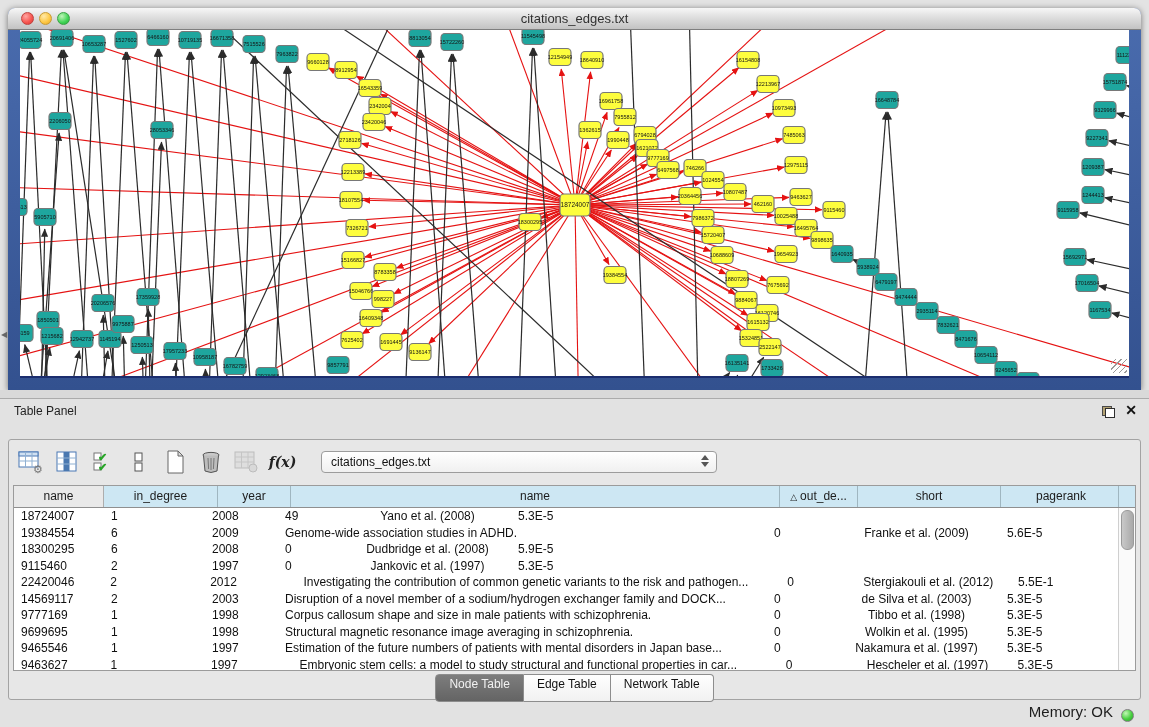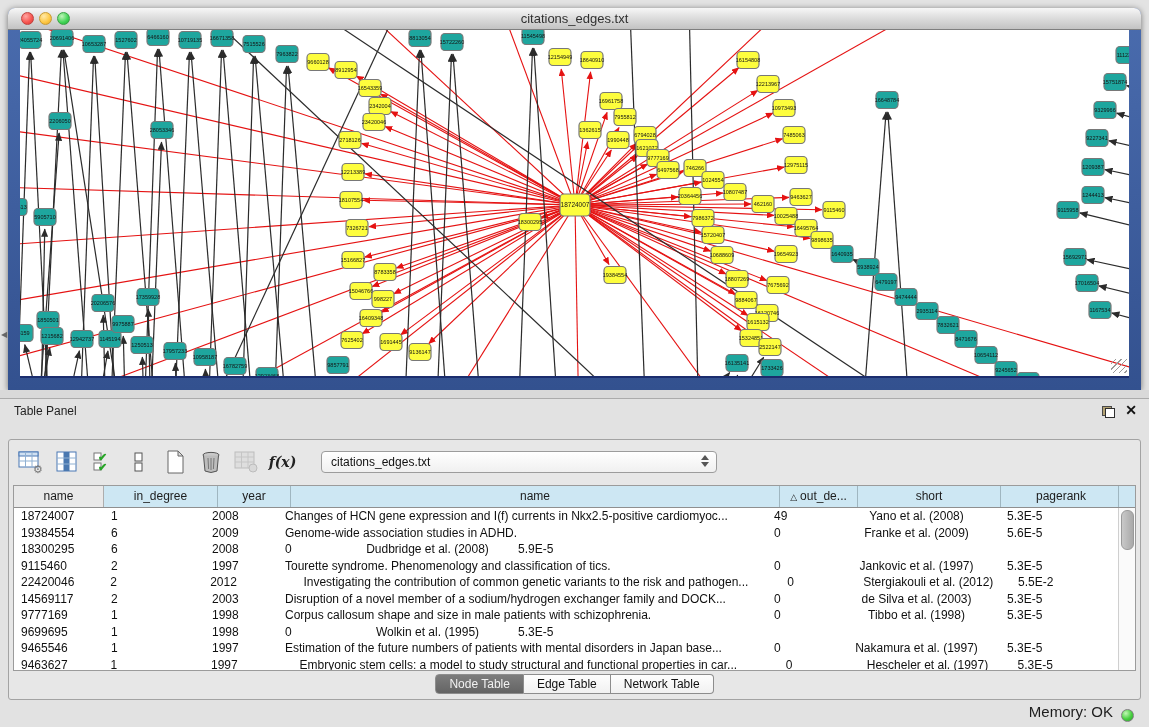--- a/index.html
+++ b/index.html
@@ -58,21 +58,21 @@
   .td{box-sizing:border-box;font-size:12px;color:#101010;line-height:16px;padding-left:7px;
       overflow:hidden;white-space:nowrap;}
   .td.center{text-align:center;padding-left:0;}
   .td.pr{padding-left:19px;}
   #vscroll{position:absolute;right:0;top:22px;bottom:0;width:16px;background:#fafafa;border-left:1px solid #cfcfcf;}
   #vthumb{position:absolute;left:2px;top:2px;width:11px;height:38px;border-radius:6px;
     background:linear-gradient(90deg,#c9c9c9,#a9a9a9);border:1px solid #9a9a9a;}
   #hcorner{position:absolute;right:0;top:0;width:16px;height:21px;background:#cde7f3;border-left:1px solid #9fb6c0;}
 
   #tabs{position:absolute;left:0;right:0;bottom:5px;height:20px;display:flex;justify-content:center;}
-  .tab{height:20px;line-height:19px;font-size:12px;padding:0 13px;box-sizing:border-box;
+  .tab{height:28px;line-height:19px;font-size:12px;padding:0 13px;box-sizing:border-box;
     background:linear-gradient(#fefefe,#f1f1f1);color:#111;border:1px solid #8d8d8d;border-left:none;}
   .tab:first-child{border-left:1px solid #8d8d8d;border-radius:4px 0 0 4px;}
   .tab:last-child{border-radius:0 4px 4px 0;}
   .tab.active{background:linear-gradient(#7d7d7d,#646464);color:#f2f2f2;}
 
   #memory-label{position:absolute;right:36px;bottom:7px;font-size:15px;color:#1d1d1d;}
   #memory-dot{position:absolute;right:15px;bottom:5px;width:13px;height:13px;border-radius:50%;box-sizing:border-box;
     background:radial-gradient(circle at 35% 30%,#c2f7b5,#47cf3f 55%,#2b9e2b);border:1px solid #7f7f7f;}
 </style>
 </head>
@@ -558,21 +558,20 @@
           <div class="th" style="width: 78px;"><span class="sort-tri">△</span><span>out_de...</span></div>
           <div class="th" style="width: 143px;"><span>short</span></div>
           <div class="th" style="width: 121px;"><span>pagerank</span></div>
         </div>
       <div id="hcorner"></div>
       <div id="tbody">
           <div class="tr">
             <div class="td" style="width: 90px;">18724007</div>
             <div class="td" style="width: 101px;">1</div>
             <div class="td" style="width: 73px;">2008</div>
-            <div class="td" style="width: 489px;">Changes of HCN gene expression and I(f) currents in Nkx2.5-positive cardiomyoc...</div>
             <div class="td" style="width: 78px;">49</div>
             <div class="td center" style="width: 143px;">Yano et al. (2008)</div>
             <div class="td pr" style="width: 121px;">5.3E-5</div>
           </div>
           <div class="tr">
             <div class="td" style="width: 90px;">19384554</div>
             <div class="td" style="width: 101px;">6</div>
             <div class="td" style="width: 73px;">2009</div>
             <div class="td" style="width: 489px;">Genome-wide association studies in ADHD.</div>
             <div class="td" style="width: 78px;">0</div>
@@ -584,33 +583,32 @@
             <div class="td" style="width: 101px;">6</div>
             <div class="td" style="width: 73px;">2008</div>
             <div class="td" style="width: 78px;">0</div>
             <div class="td center" style="width: 143px;">Dudbridge et al. (2008)</div>
             <div class="td pr" style="width: 121px;">5.9E-5</div>
           </div>
           <div class="tr">
             <div class="td" style="width: 90px;">9115460</div>
             <div class="td" style="width: 101px;">2</div>
             <div class="td" style="width: 73px;">1997</div>
-            <div class="td" style="width: 489px;">Tourette syndrome. Phenomenology and classification of tics.</div>
             <div class="td" style="width: 78px;">0</div>
             <div class="td center" style="width: 143px;">Jankovic et al. (1997)</div>
             <div class="td pr" style="width: 121px;">5.3E-5</div>
           </div>
           <div class="tr">
             <div class="td" style="width: 90px;">22420046</div>
             <div class="td" style="width: 101px;">2</div>
             <div class="td" style="width: 73px;">2012</div>
             <div class="td" style="width: 489px; margin-left: 21px;">Investigating the contribution of common genetic variants to the risk and pathogen...</div>
             <div class="td" style="width: 78px;">0</div>
             <div class="td center" style="width: 143px;">Stergiakouli et al. (2012)</div>
-            <div class="td pr" style="width: 121px;">5.5E-2</div>
+            <div class="td pr" style="width: 121px;">5.5E-1</div>
           </div>
           <div class="tr">
             <div class="td" style="width: 90px;">14569117</div>
             <div class="td" style="width: 101px;">2</div>
             <div class="td" style="width: 73px;">2003</div>
             <div class="td" style="width: 489px;">Disruption of a novel member of a sodium/hydrogen exchanger family and DOCK...</div>
             <div class="td" style="width: 78px;">0</div>
             <div class="td center" style="width: 143px;">de Silva et al. (2003)</div>
             <div class="td pr" style="width: 121px;">5.3E-5</div>
           </div>
@@ -620,20 +618,21 @@
             <div class="td" style="width: 73px;">1998</div>
             <div class="td" style="width: 489px;">Corpus callosum shape and size in male patients with schizophrenia.</div>
             <div class="td" style="width: 78px;">0</div>
             <div class="td center" style="width: 143px;">Tibbo et al. (1998)</div>
             <div class="td pr" style="width: 121px;">5.3E-5</div>
           </div>
           <div class="tr">
             <div class="td" style="width: 90px;">9699695</div>
             <div class="td" style="width: 101px;">1</div>
             <div class="td" style="width: 73px;">1998</div>
+            <div class="td" style="width: 489px;">Structural magnetic resonance image averaging in schizophrenia.</div>
             <div class="td" style="width: 78px;">0</div>
             <div class="td center" style="width: 143px;">Wolkin et al. (1995)</div>
             <div class="td pr" style="width: 121px;">5.3E-5</div>
           </div>
           <div class="tr">
             <div class="td" style="width: 90px;">9465546</div>
             <div class="td" style="width: 101px;">1</div>
             <div class="td" style="width: 73px;">1997</div>
             <div class="td" style="width: 489px;">Estimation of the future numbers of patients with mental disorders in Japan base...</div>
             <div class="td" style="width: 78px;">0</div>

